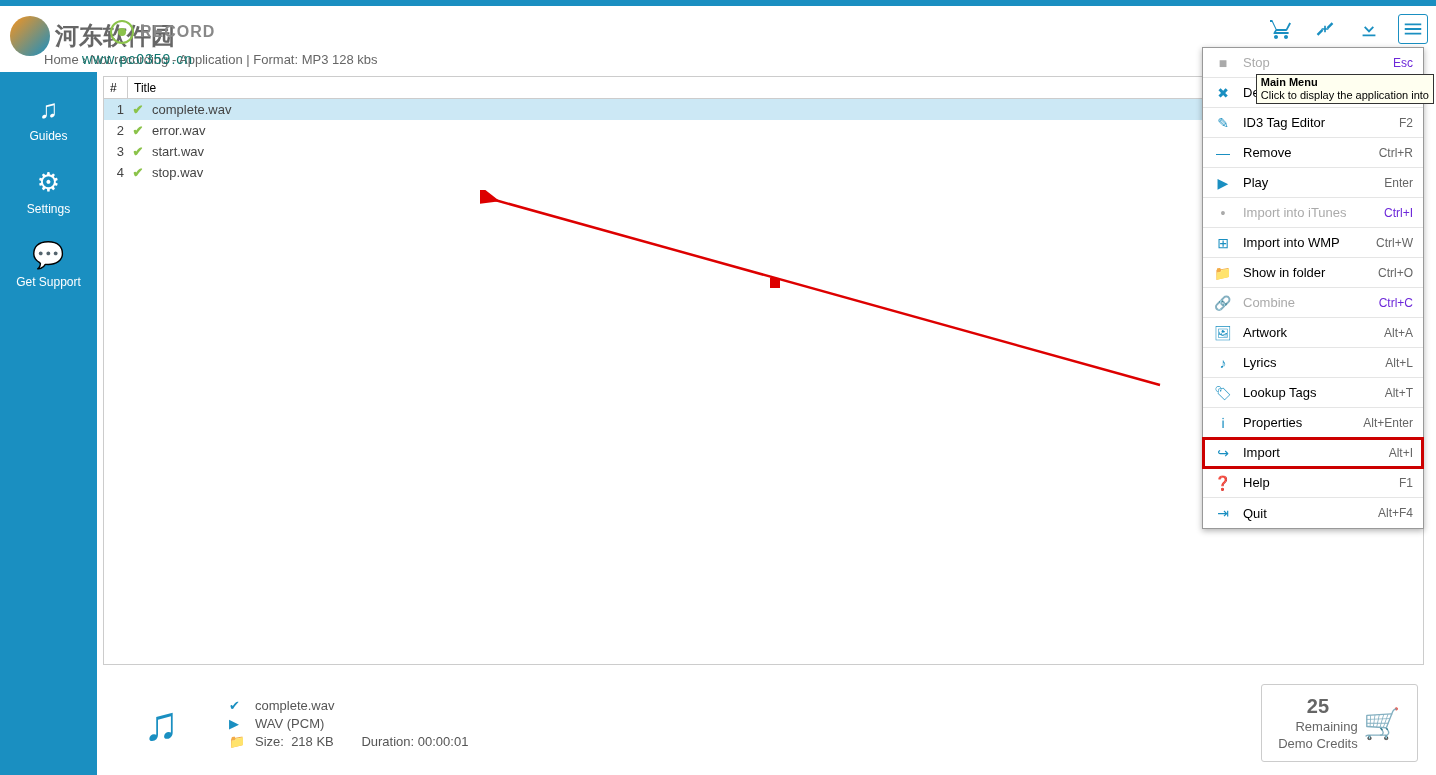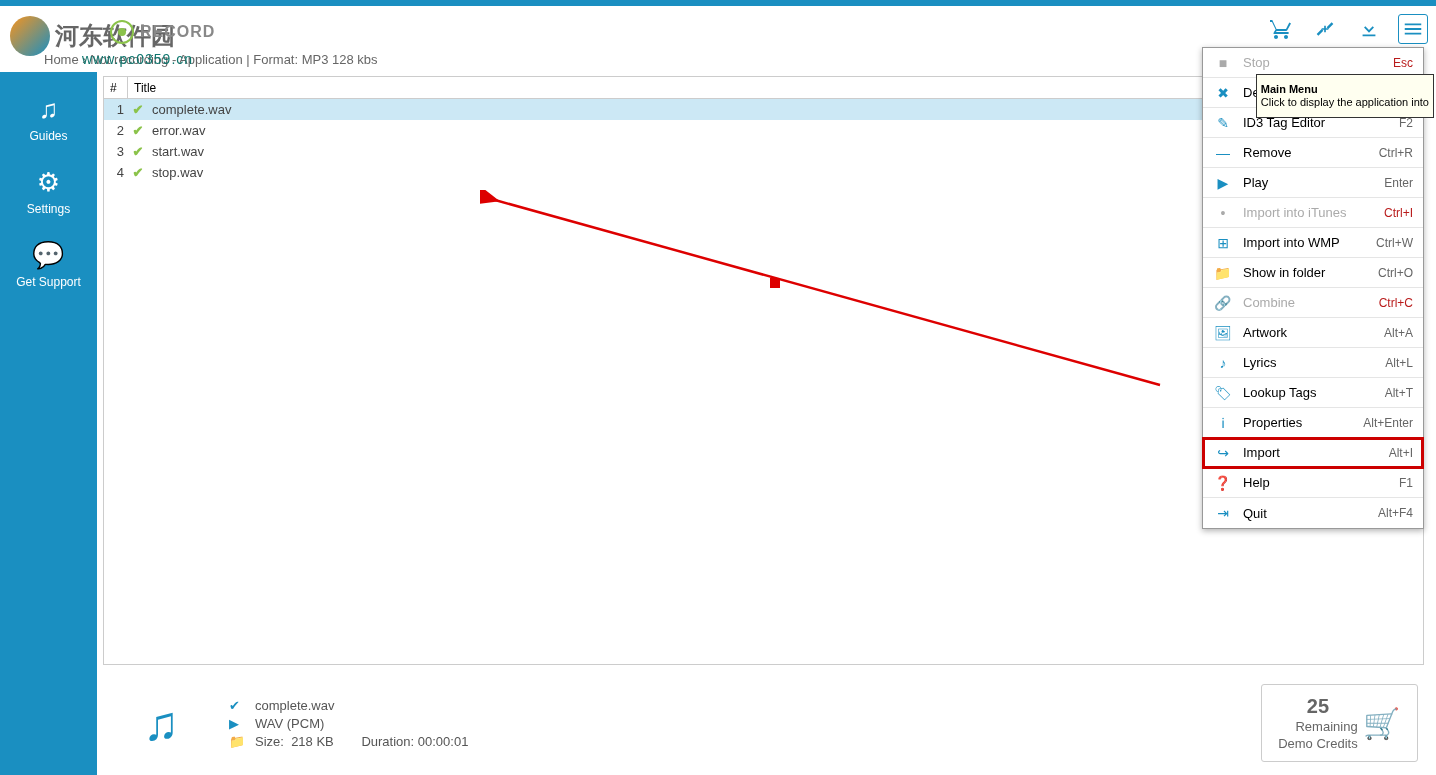--- a/index.html
+++ b/index.html
@@ -45,25 +45,25 @@
 .table-body .row .c-artist { width: 76px; }
 .table-body .row .c-album { width: 60px; }
 
 .context-menu { position: absolute; top: 47px; right: 12px; width: 222px; background: #fff; border: 1px solid #999; box-shadow: 0 2px 6px rgba(0,0,0,0.3); z-index: 100; }
 .context-menu .mi { display: flex; align-items: center; height: 30px; padding: 0 10px; font-size: 13px; border-bottom: 1px solid #e5e5e5; cursor: pointer; }
 .context-menu .mi.disabled { color: #aaa; cursor: default; }
 .context-menu .mi .mi-icon { width: 20px; text-align: center; margin-right: 10px; color: #1a8fc1; font-size: 14px; }
 .context-menu .mi.disabled .mi-icon { color: #aaa; }
 .context-menu .mi .mi-label { flex: 1; }
 .context-menu .mi .mi-shortcut { color: #666; font-size: 12px; }
-.context-menu .mi.disabled .mi-shortcut { color: #b91c1c; }
+.context-menu .mi.disabled .mi-shortcut { color: #6d28d9; }
 .context-menu .mi.highlight { outline: 3px solid #c00; outline-offset: -2px; }
 .context-menu .mi:last-child { border-bottom: none; }
 
-.tooltip { position: absolute; top: 74px; right: 2px; background: #fffff0; border: 1px solid #333; padding: 8px 4px; font-family: "Courier New", monospace; font-size: 11px; z-index: 200; line-height: 1.2; }
+.tooltip { position: absolute; top: 74px; right: 2px; background: #fffff0; border: 1px solid #333; padding: 1px 4px; font-family: "Courier New", monospace; font-size: 11px; z-index: 200; line-height: 1.2; }
 .tooltip .tt-title { font-weight: bold; }
 
 .search-btn { position: absolute; top: 54px; right: 12px; width: 30px; height: 22px; border: 1px solid #1a8fc1; border-radius: 3px; display: flex; align-items: center; justify-content: center; color: #1a8fc1; cursor: pointer; z-index: 50; }
 
 .sidepanel-frag { position: absolute; top: 100px; right: 12px; width: 20px; color: #444; font-size: 13px; z-index: 40; }
 .sidepanel-frag .sel { background: #cce8f5; padding: 1px 0; }
 .sidepanel-frag div { height: 21px; text-align: right; padding-right: 3px; }
 
 .footer { position: absolute; left: 103px; right: 12px; bottom: 2px; height: 100px; display: flex; align-items: center; }
 .footer .music-icon { font-size: 48px; color: #1a8fc1; margin: 0 50px 0 40px; }

